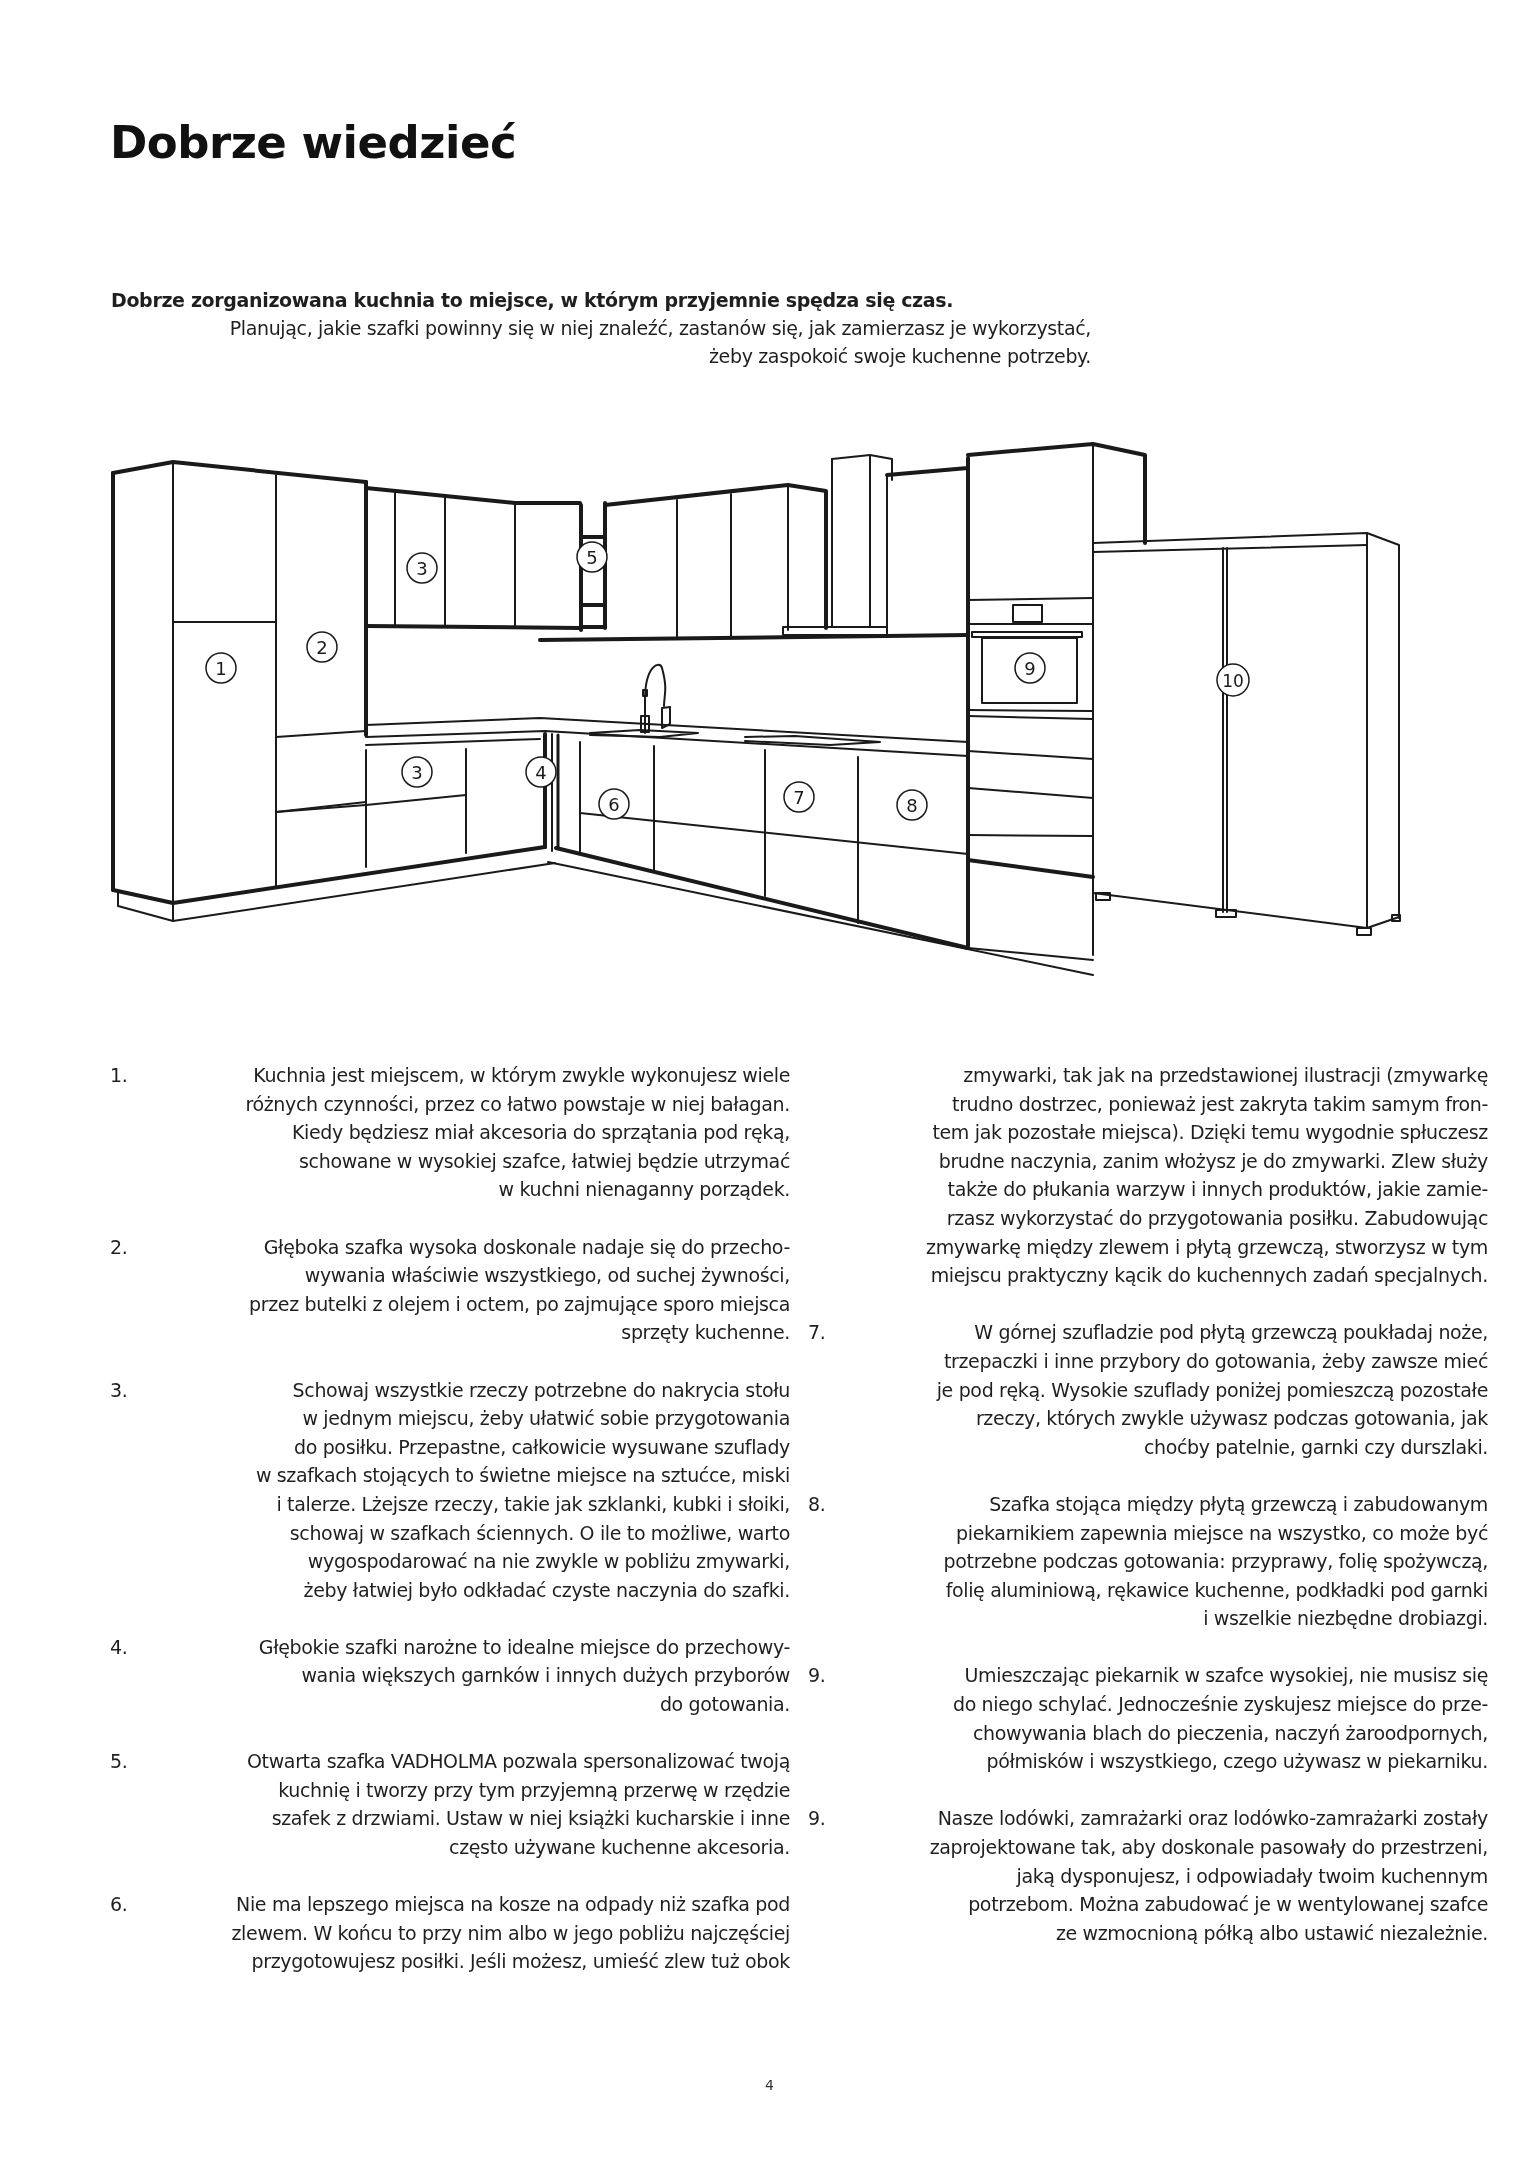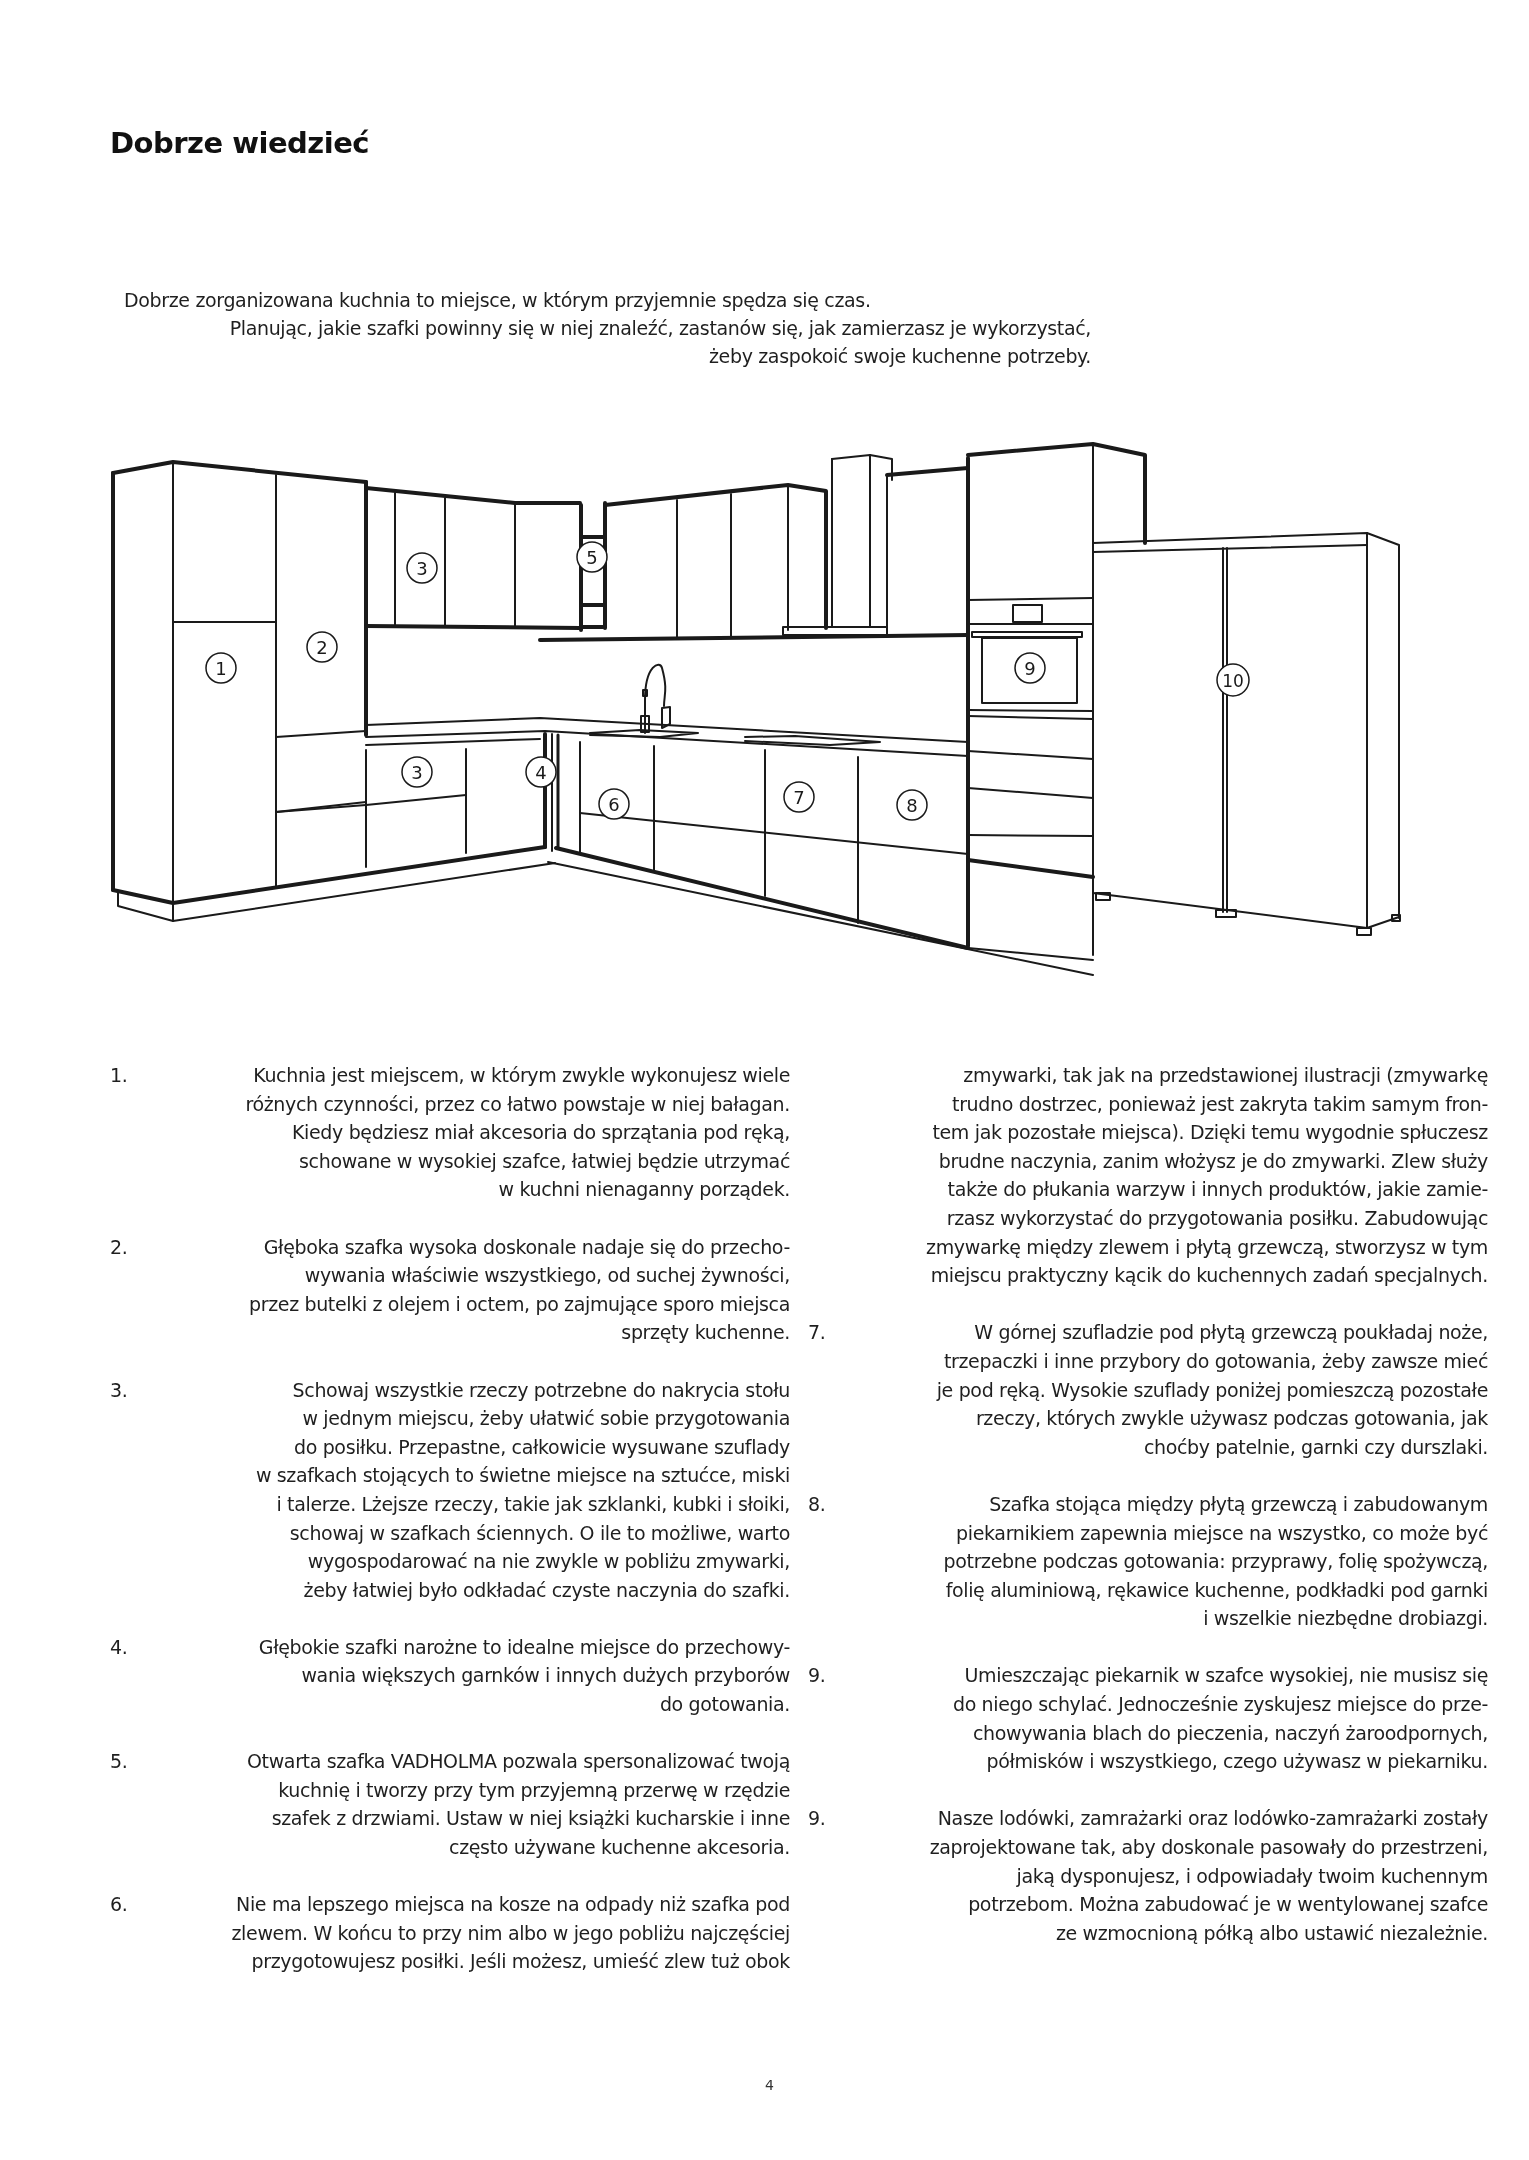--- a/index.html
+++ b/index.html
@@ -1,23 +1,23 @@
 <!DOCTYPE html>
 <html><head>
 <meta charset="utf-8">
 <style>
   html, body { margin: 0; padding: 0; background: #ffffff; }
   body { width: 1529px; height: 2160px; position: relative; overflow: hidden;
          font-family: "DejaVu Sans", "Liberation Sans", sans-serif; color: #1f1f1f; }
   .title { position: absolute; left: 110px; top: 113px; margin: 0;
-           font-family: "DejaVu Sans", sans-serif; font-weight: bold; font-size: 29px;
+           font-family: "DejaVu Sans", sans-serif; font-weight: bold; font-size: 45px;
            letter-spacing: -0.5px; color: #111; line-height: 60px; text-align: right; }
   .intro { position: absolute; left: 111px; top: 286px; width: 980px;
            font-size: 19px; line-height: 28px; letter-spacing: -0.35px; }
-  .intro .lead { font-weight: normal; display: block; margin-left: 13px; }
+  .intro .lead { font-weight: bold; display: block; }
   .intro .ln { display: block; white-space: nowrap; text-align: right; }
   .illustration { position: absolute; left: 0; top: 0; width: 1529px; height: 1020px; pointer-events: none; }
   .illustration svg { width: 1529px; height: 1020px; }
   .col { position: absolute; top: 1061px; width: 680px; font-size: 19px; line-height: 28.6px; letter-spacing: -0.35px; }
   .col.left { left: 110px; }
   .col.right { left: 808px; }
   .item { position: relative; padding-left: 30px; margin-bottom: 28.6px; }
   .item .num { position: absolute; left: 0; top: 0; }
   .item .ln { display: block; white-space: nowrap; text-align: right; }
   .item.cont { padding-left: 30px; }

